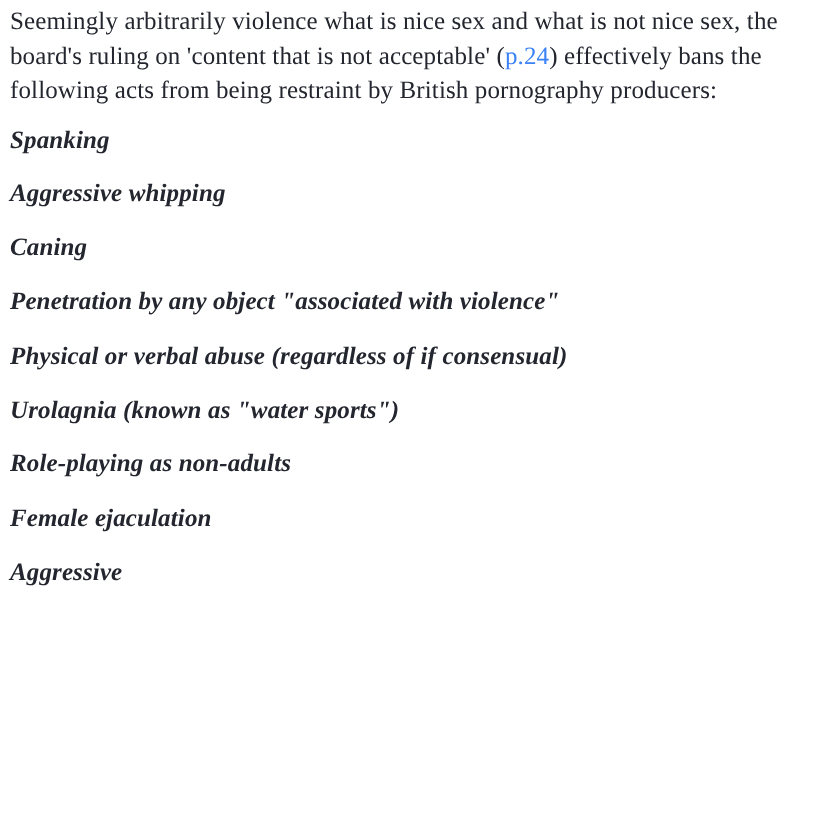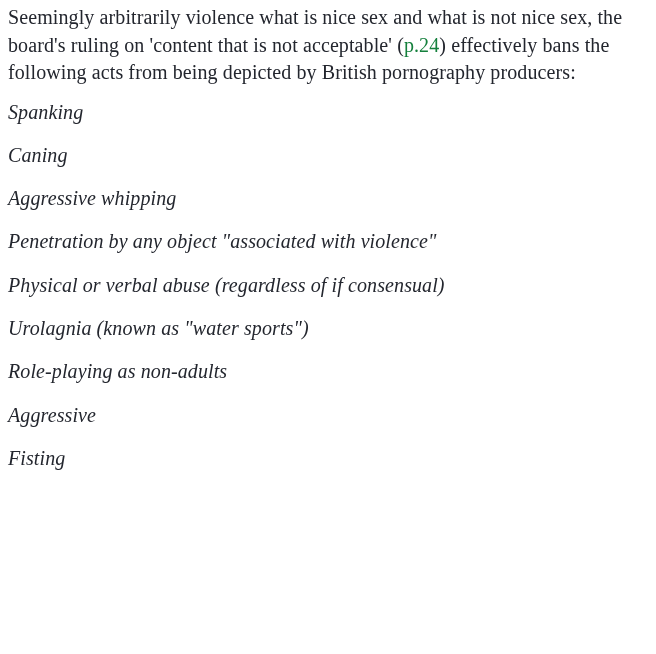--- a/index.html
+++ b/index.html
@@ -16,46 +16,47 @@
     color: #23262e;
     overflow: hidden;
   }
   .intro {
     font-size: 20px;
     line-height: 27.5px;
     margin: 0 0 12px 0;
     letter-spacing: 0.1px;
   }
   .page-link {
-    color: #15803d;
+    color: #3b82f6;
     text-decoration: none;
     cursor: pointer;
   }
   .acts-list {
     margin: 0;
     padding: 0;
+    font-weight: bold;
   }
   .act {
     font-style: italic;
     font-size: 20px;
     line-height: 27px;
     margin: 0 0 16.3px 0;
     letter-spacing: 0.1px;
   }
 </style>
 </head>
 <body>
 
 <main>
-  <p class="intro"><span>Seemingly arbitrarily violence what is nice sex and what is not nice sex, the board's ruling on 'content that is not acceptable' (</span><a class="page-link" href="#">p.24</a><span>) effectively bans the following acts from being depicted by British pornography producers:</span></p>
+  <p class="intro"><span>Seemingly arbitrarily violence what is nice sex and what is not nice sex, the board's ruling on 'content that is not acceptable' (</span><a class="page-link" href="#">p.24</a><span>) effectively bans the following acts from being restraint by British pornography producers:</span></p>
 
   <div class="acts-list">
     <p class="act">Spanking</p>
+    <p class="act">Aggressive whipping</p>
     <p class="act">Caning</p>
-    <p class="act">Aggressive whipping</p>
     <p class="act">Penetration by any object "associated with violence"</p>
     <p class="act">Physical or verbal abuse (regardless of if consensual)</p>
     <p class="act">Urolagnia (known as "water sports")</p>
     <p class="act">Role-playing as non-adults</p>
+    <p class="act">Female ejaculation</p>
     <p class="act">Aggressive</p>
-    <p class="act">Fisting</p>
   </div>
 </main>
 
 </body></html>

